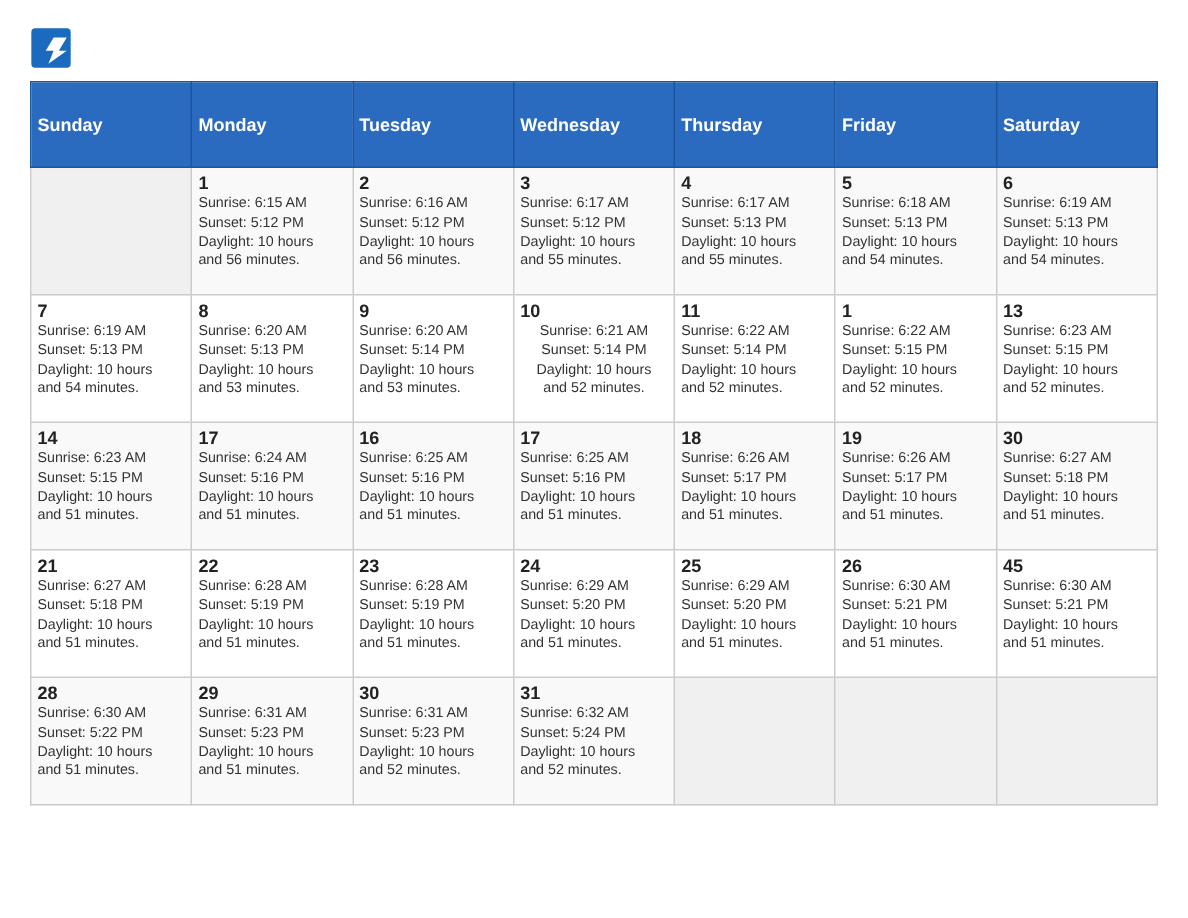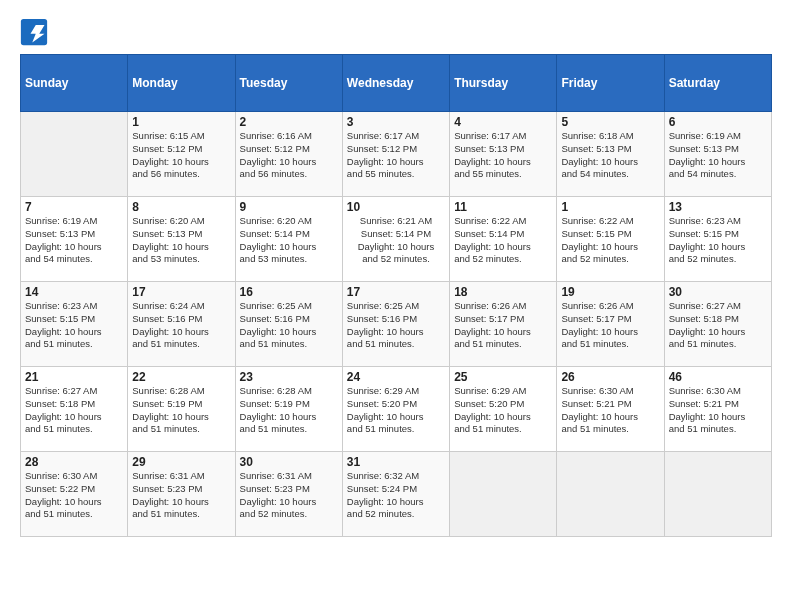--- a/index.html
+++ b/index.html
@@ -318,21 +318,21 @@
 and 51 minutes.</div>
           </td>
           <td>
             <span class="day-num">26</span>
             <div class="day-info" style="white-space: pre-line;">Sunrise: 6:30 AM
 Sunset: 5:21 PM
 Daylight: 10 hours
 and 51 minutes.</div>
           </td>
           <td>
-            <span class="day-num">46</span>
+            <span class="day-num">45</span>
             <div class="day-info" style="white-space: pre-line;">Sunrise: 6:30 AM
 Sunset: 5:21 PM
 Daylight: 10 hours
 and 51 minutes.</div>
           </td>
         </tr>
         <tr>
           <td>
             <span class="day-num">28</span>
             <div class="day-info" style="white-space: pre-line;">Sunrise: 6:30 AM

